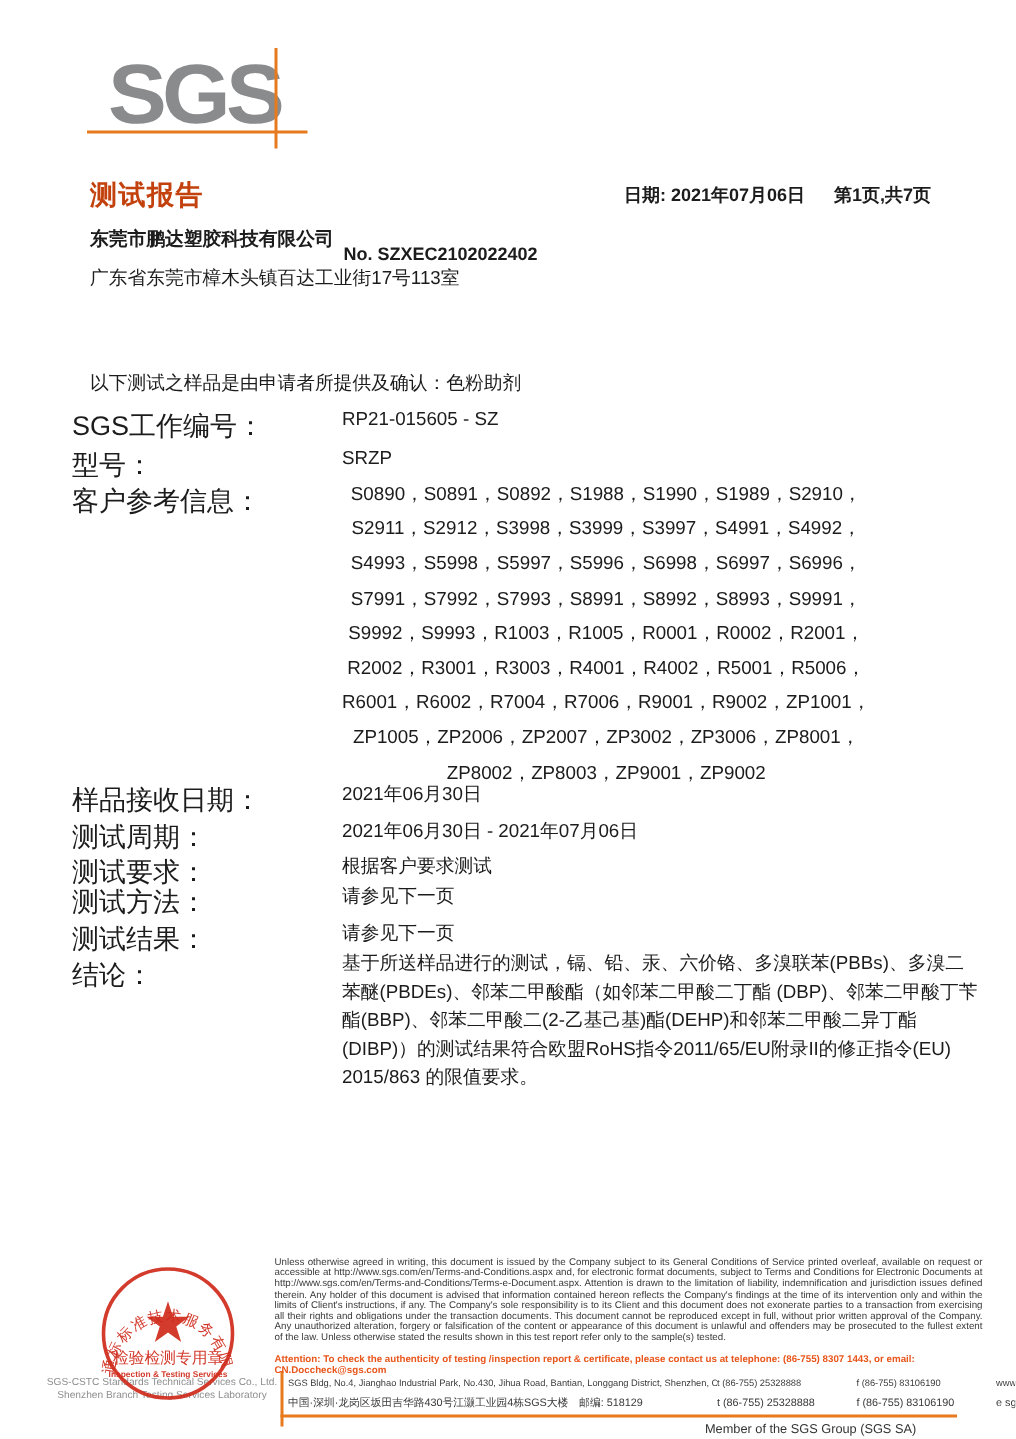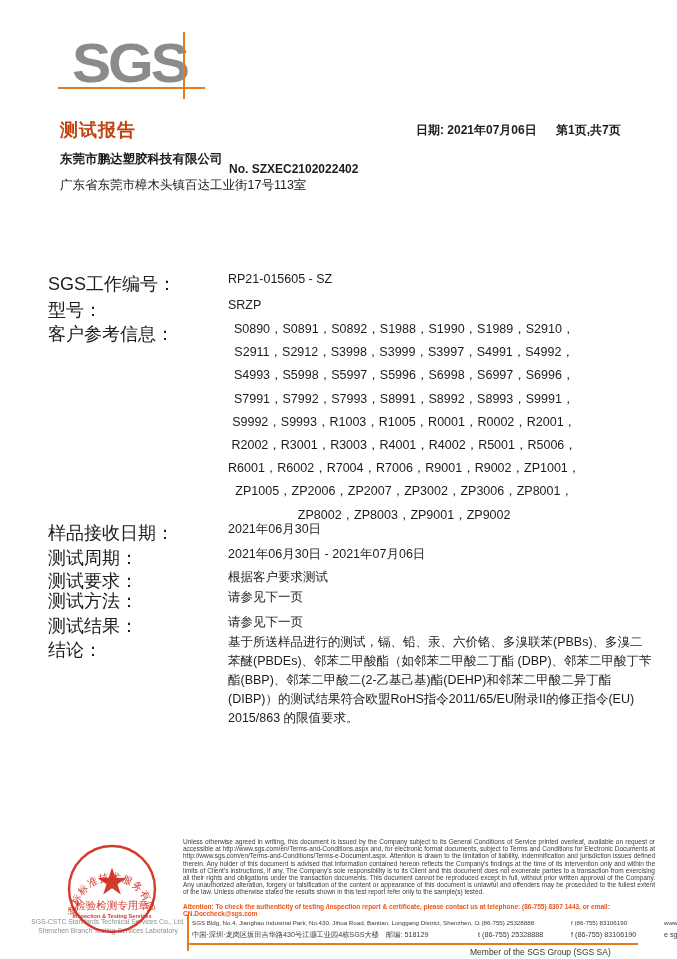--- a/index.html
+++ b/index.html
@@ -64,20 +64,21 @@
   <div class="crop crop-bot-h"></div>
 
   <div class="title">测试报告</div>
   <div class="rpt-no">No. SZXEC2102022402</div>
   <div class="rpt-date">日期: 2021年07月06日</div>
   <div class="rpt-page">第1页,共7页</div>
 
   <div class="company">东莞市鹏达塑胶科技有限公司</div>
   <div class="address">广东省东莞市樟木头镇百达工业街17号113室</div>
 
+  <div class="statement">以下测试之样品是由申请者所提供及确认：色粉助剂</div>
 
   <div class="flabel" style="top:272px">SGS工作编号：</div>
   <div class="fvalue" style="top:272px">RP21-015605 - SZ</div>
 
   <div class="flabel" style="top:298px">型号：</div>
   <div class="fvalue" style="top:298px">SRZP</div>
 
   <div class="flabel" style="top:322px">客户参考信息：</div>
   <div class="fvalue ref-lines" style="top:318px">
     <span>S0890，S0891，S0892，S1988，S1990，S1989，S2910，</span>

